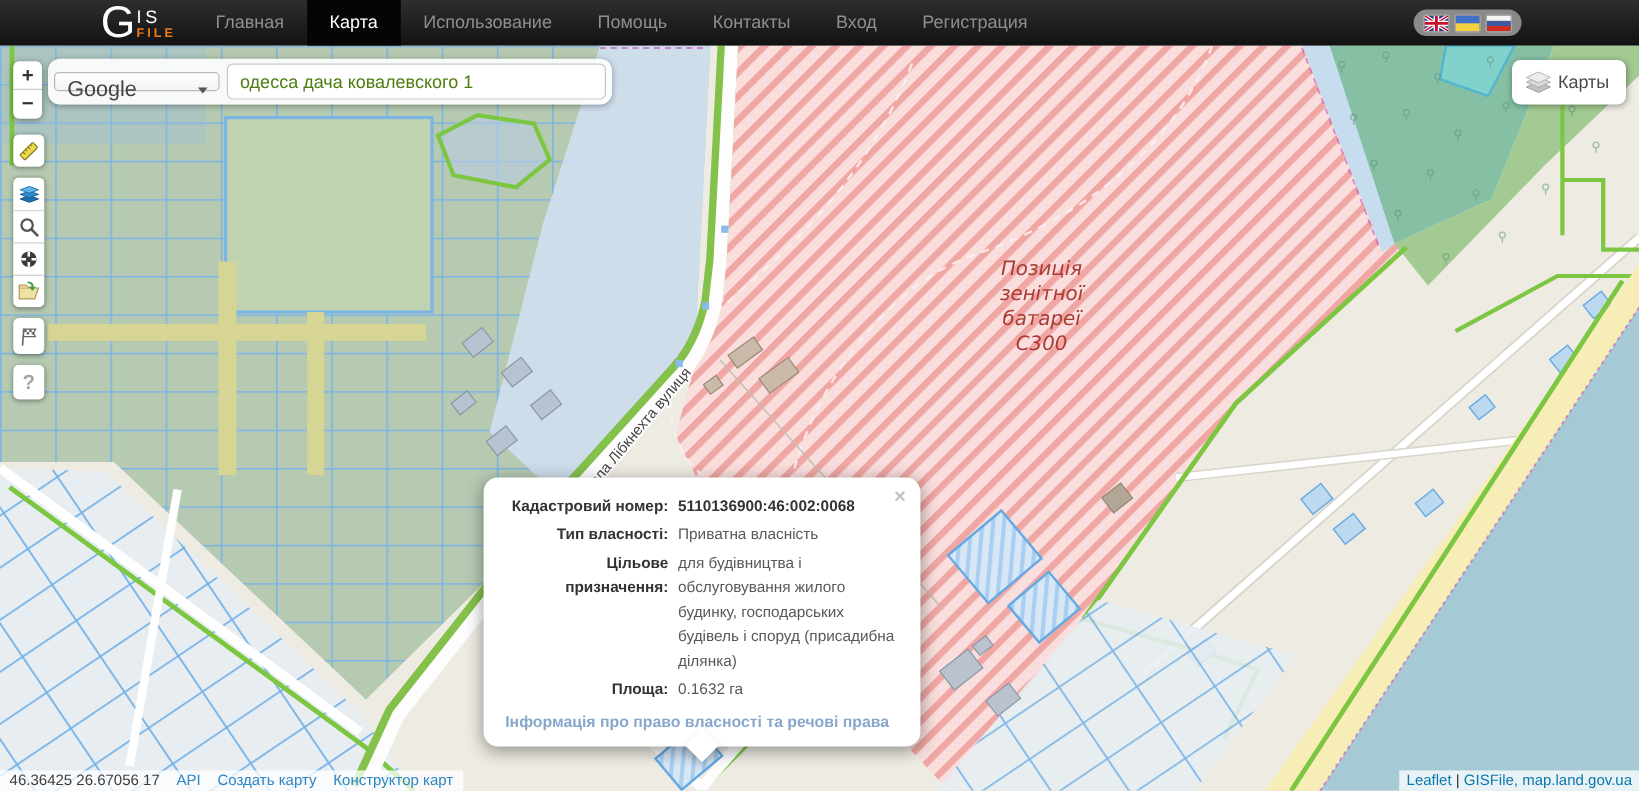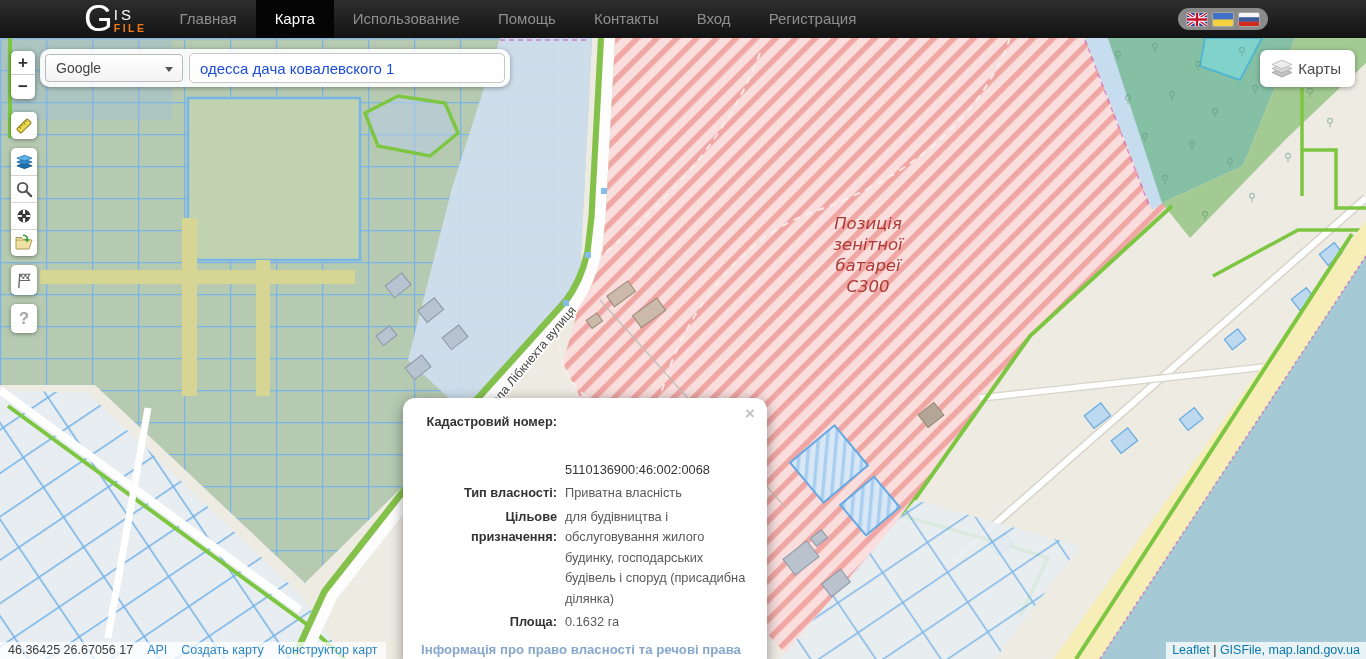--- a/index.html
+++ b/index.html
@@ -26,26 +26,26 @@
 
   
   .zoom-ctl { position:absolute; left:11px; top:51px; width:24px; background:#fff; border-radius:5px;
     box-shadow:0 1px 5px rgba(0,0,0,.45); z-index:20; overflow:hidden; }
   .zoom-btn { display:block; width:24px; height:24px; text-align:center; line-height:23px; font-size:17px;
     font-weight:bold; color:#333; cursor:pointer; }
   .zoom-btn:first-child { border-bottom:1px solid #ccc; }
 
   .searchbar { position:absolute; left:40px; top:49px; width:470px; height:38px; background:rgba(255,255,255,.9);
     border-radius:10px; box-shadow:0 1px 5px rgba(0,0,0,.35); z-index:20; display:flex; align-items:center; padding:0 5px; }
-  .fake-select { position:relative; width:138px; height:28px; border:1px solid #b9b9b9; border-radius:4px;
-    background:linear-gradient(#fff,#f3f3f3); font-size:14px; color:#444; line-height:26px; padding:0 10px; cursor:pointer; }
+  .fake-select { position:relative; width:138px; height:16px; border:1px solid #b9b9b9; border-radius:4px;
+    background:linear-gradient(#fff,#f3f3f3); font-size:18px; color:#444; line-height:26px; padding:0 10px; cursor:pointer; }
   .fake-select .caret { position:absolute; right:9px; top:12px; width:0; height:0;
     border-left:4px solid transparent; border-right:4px solid transparent; border-top:5px solid #555; }
   .search-input { flex:1; height:30px; margin-left:6px; border:1px solid #c7c7c7; border-radius:5px;
-    font-size:15px; color:#1d4ed8; padding:0 10px; outline:none; font-family:"Liberation Sans",sans-serif; }
+    font-size:15px; color:#4d7c0f; padding:0 10px; outline:none; font-family:"Liberation Sans",sans-serif; }
   .tool-btn { width:26px; height:27px; background:#fff; display:flex; align-items:center; justify-content:center;
     cursor:pointer; }
   .tool-single { position:absolute; left:11px; border-radius:5px; box-shadow:0 1px 4px rgba(0,0,0,.4); z-index:20; overflow:hidden; }
   .tool-group { position:absolute; left:11px; border-radius:5px; box-shadow:0 1px 4px rgba(0,0,0,.4); z-index:20; overflow:hidden; }
   .tool-group .tool-btn + .tool-btn { border-top:1px solid #d4d4d4; }
   .help-label { color:#a5a5a5; font-size:17px; font-weight:bold; }
 
   .layers-btn { position:absolute; right:11px; top:50px; height:37px; background:#fff; border-radius:7px;
     box-shadow:0 1px 5px rgba(0,0,0,.35); z-index:20; display:flex; align-items:center; padding:0 14px 0 10px;
     gap:4px; cursor:pointer; }
@@ -53,21 +53,21 @@
 
   
   .popup { position:absolute; left:403px; top:398px; width:364px; background:#fff; border-radius:12px;
     box-shadow:0 3px 14px rgba(0,0,0,.4); z-index:30; padding:14px 18px 13px; }
   .popup-close { position:absolute; right:12px; top:6px; font-size:17px; font-weight:bold; color:#c3c3c3; cursor:pointer; }
   .popup-title { font-size:23px; font-weight:bold; color:#1c1c1c; margin:3px 0 13px; }
   .popup-grid { display:grid; grid-template-columns:136px 1fr; column-gap:8px; row-gap:3px;
     font-size:12.8px; line-height:1.6; }
   .p-label { font-weight:bold; color:#333;text-align:right; }
   .p-value { color:#595959; }
-  .p-value.strong { color:#333; font-weight:normal;margin-top:48px; }
+  .p-value.strong { color:#333; font-weight:bold; }
   .popup-link { display:block; margin-top:9px; font-size:13.2px; font-weight:bold; color:#87a7cc; cursor:pointer; text-decoration:none; }
   .popup-tail { position:absolute; left:50%; bottom:-9px; margin-left:-10px; width:20px; height:20px;
     background:#fff; transform:rotate(45deg); box-shadow:3px 3px 8px rgba(0,0,0,.18); }
 
   
   .statusbar { position:absolute; left:0; bottom:0; z-index:25; background:rgba(255,255,255,.75);
     font-size:12.5px; padding:1px 8px 2px; display:flex; gap:14px; align-items:center; }
   .coords { color:#3c3c3c; }
   .status-link { color:#2d86c3; cursor:pointer; text-decoration:none; }
   .attribution { position:absolute; right:0; bottom:0; z-index:25; background:rgba(255,255,255,.75);

